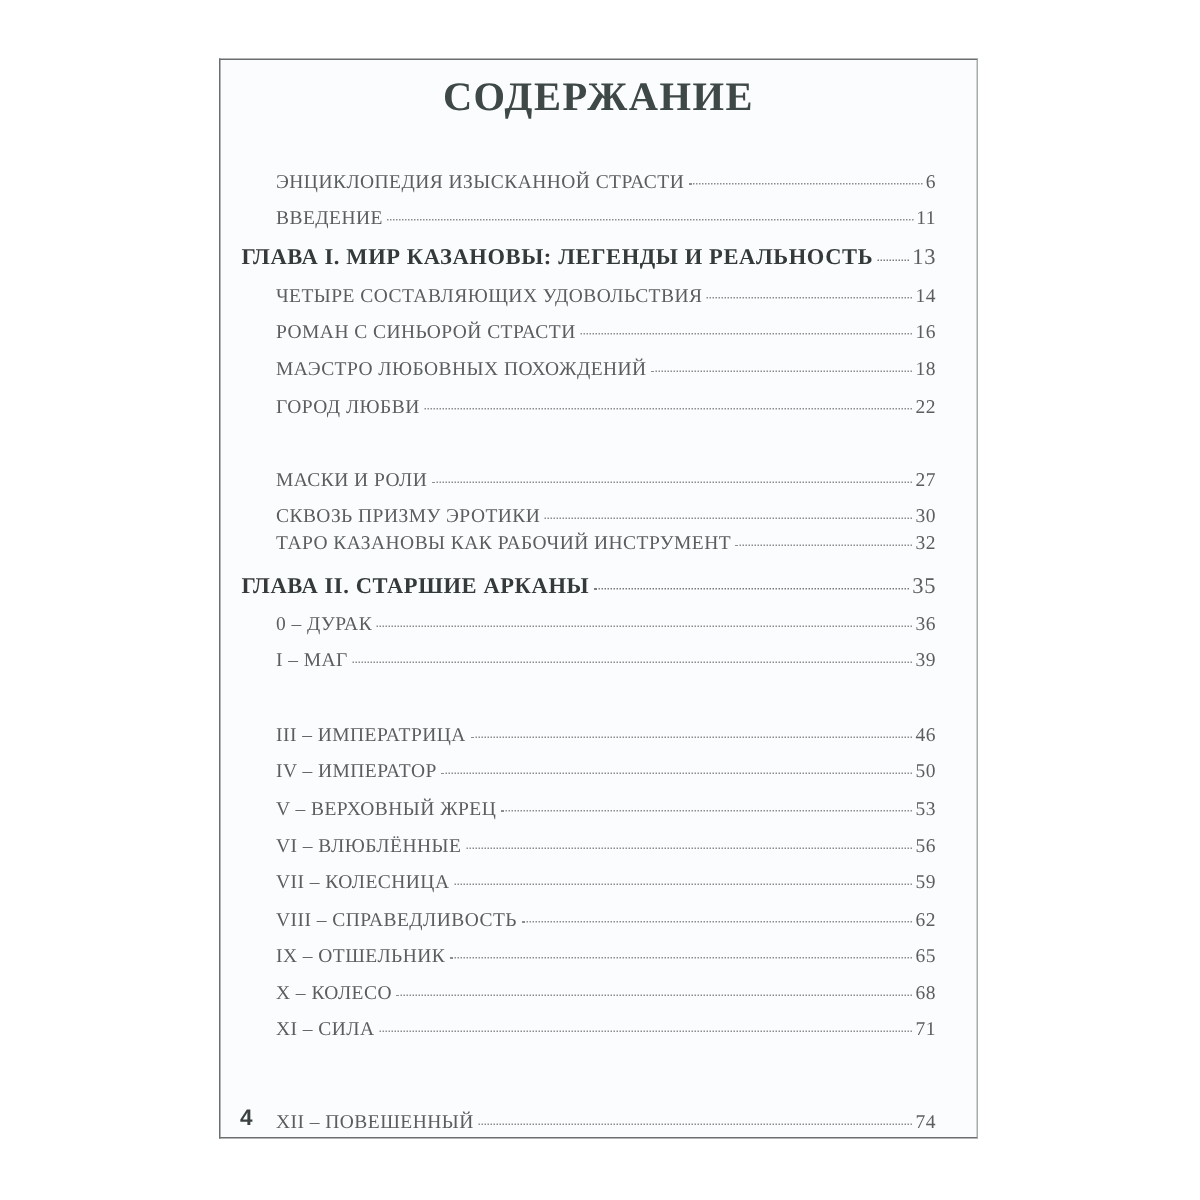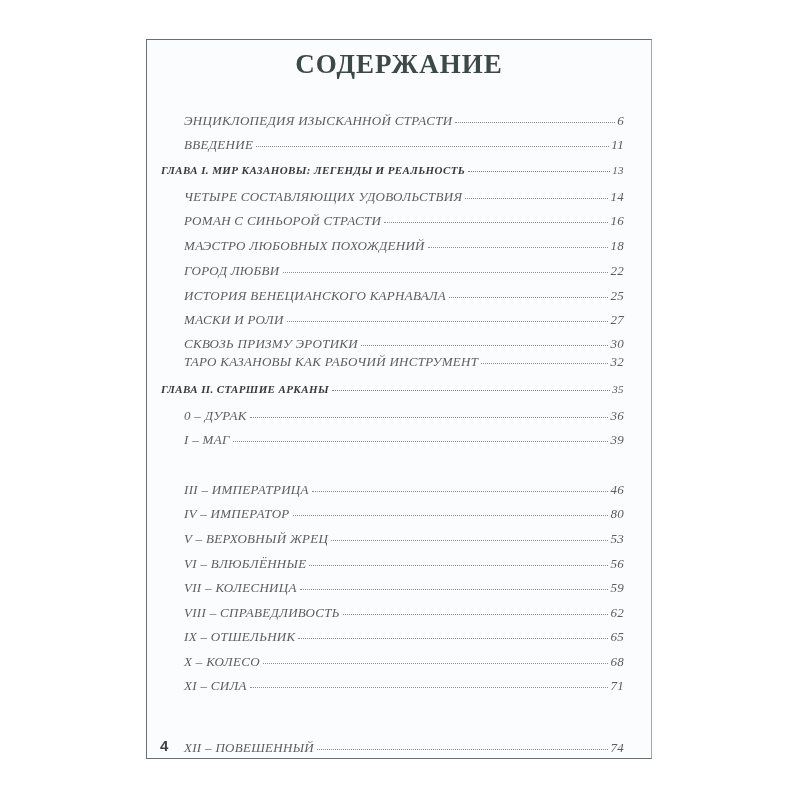--- a/index.html
+++ b/index.html
@@ -45,28 +45,27 @@
     .row {
       position: absolute;
       display: flex;
       align-items: baseline;
       right: 27px;
       font-family: "Liberation Serif", "DejaVu Serif", serif;
       font-size: 13px;
       color: #5a5e5e;
       letter-spacing: 0.3px;
       white-space: nowrap;
-      font-style: italic;
     }
     .row.entry { left: 37px; }
     .row.chapter {
       left: 14px;
       font-weight: bold;
       color: #343a3a;
-      font-size: 11px;
+      font-size: 15px;
       letter-spacing: 0.4px;
     }
     .row .label { flex: 0 0 auto; }
     .row .leader {
       flex: 1 1 auto;
       margin: 0 2px 0 3px;
       border-bottom: 1.3px dotted #8a8e8e;
       height: 0;
       transform: translateY(-2px);
       min-width: 10px;
@@ -122,25 +121,20 @@
     <div class="row entry" style="top:198px">
       <span class="label">МАЭСТРО ЛЮБОВНЫХ ПОХОЖДЕНИЙ</span>
       <span class="leader"></span>
       <span class="pg">18</span>
     </div>
     <div class="row entry" style="top:223px">
       <span class="label">ГОРОД ЛЮБВИ</span>
       <span class="leader"></span>
       <span class="pg">22</span>
     </div>
-    <div class="row entry" style="top:248px">
-      <span class="label">ИСТОРИЯ ВЕНЕЦИАНСКОГО КАРНАВАЛА</span>
-      <span class="leader"></span>
-      <span class="pg">25</span>
-    </div>
     <div class="row entry" style="top:272px">
       <span class="label">МАСКИ И РОЛИ</span>
       <span class="leader"></span>
       <span class="pg">27</span>
     </div>
     <div class="row entry" style="top:296px">
       <span class="label">СКВОЗЬ ПРИЗМУ ЭРОТИКИ</span>
       <span class="leader"></span>
       <span class="pg">30</span>
     </div>
@@ -165,21 +159,21 @@
       <span class="pg">39</span>
     </div>
     <div class="row entry" style="top:442px">
       <span class="label">III – ИМПЕРАТРИЦА</span>
       <span class="leader"></span>
       <span class="pg">46</span>
     </div>
     <div class="row entry" style="top:466px">
       <span class="label">IV – ИМПЕРАТОР</span>
       <span class="leader"></span>
-      <span class="pg">80</span>
+      <span class="pg">50</span>
     </div>
     <div class="row entry" style="top:491px">
       <span class="label">V – ВЕРХОВНЫЙ ЖРЕЦ</span>
       <span class="leader"></span>
       <span class="pg">53</span>
     </div>
     <div class="row entry" style="top:516px">
       <span class="label">VI – ВЛЮБЛЁННЫЕ</span>
       <span class="leader"></span>
       <span class="pg">56</span>

